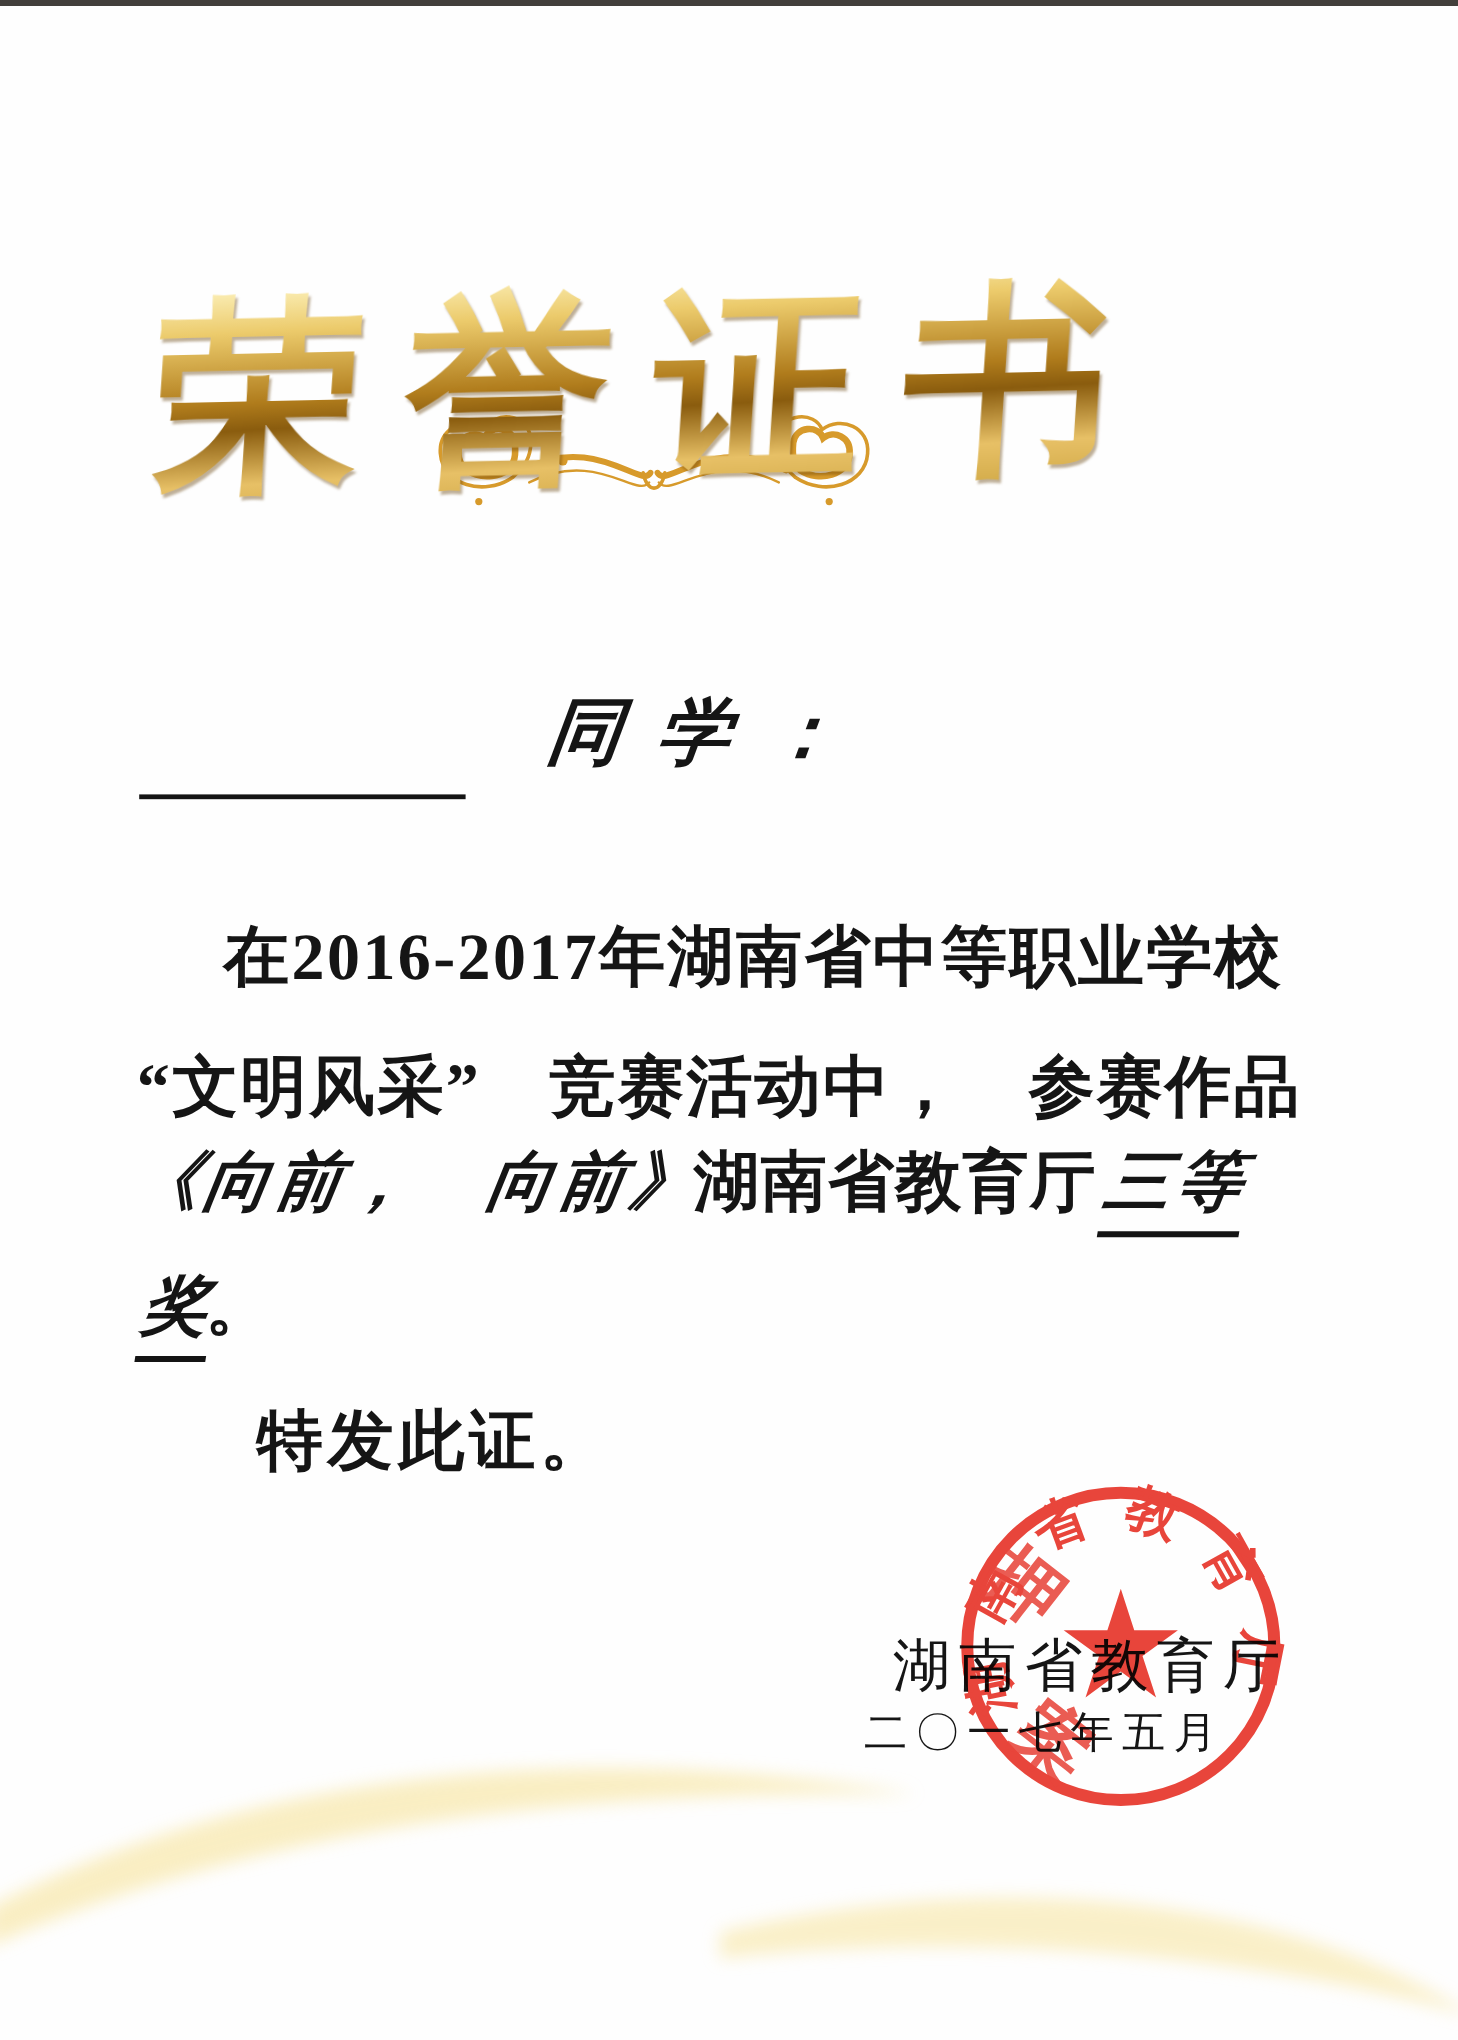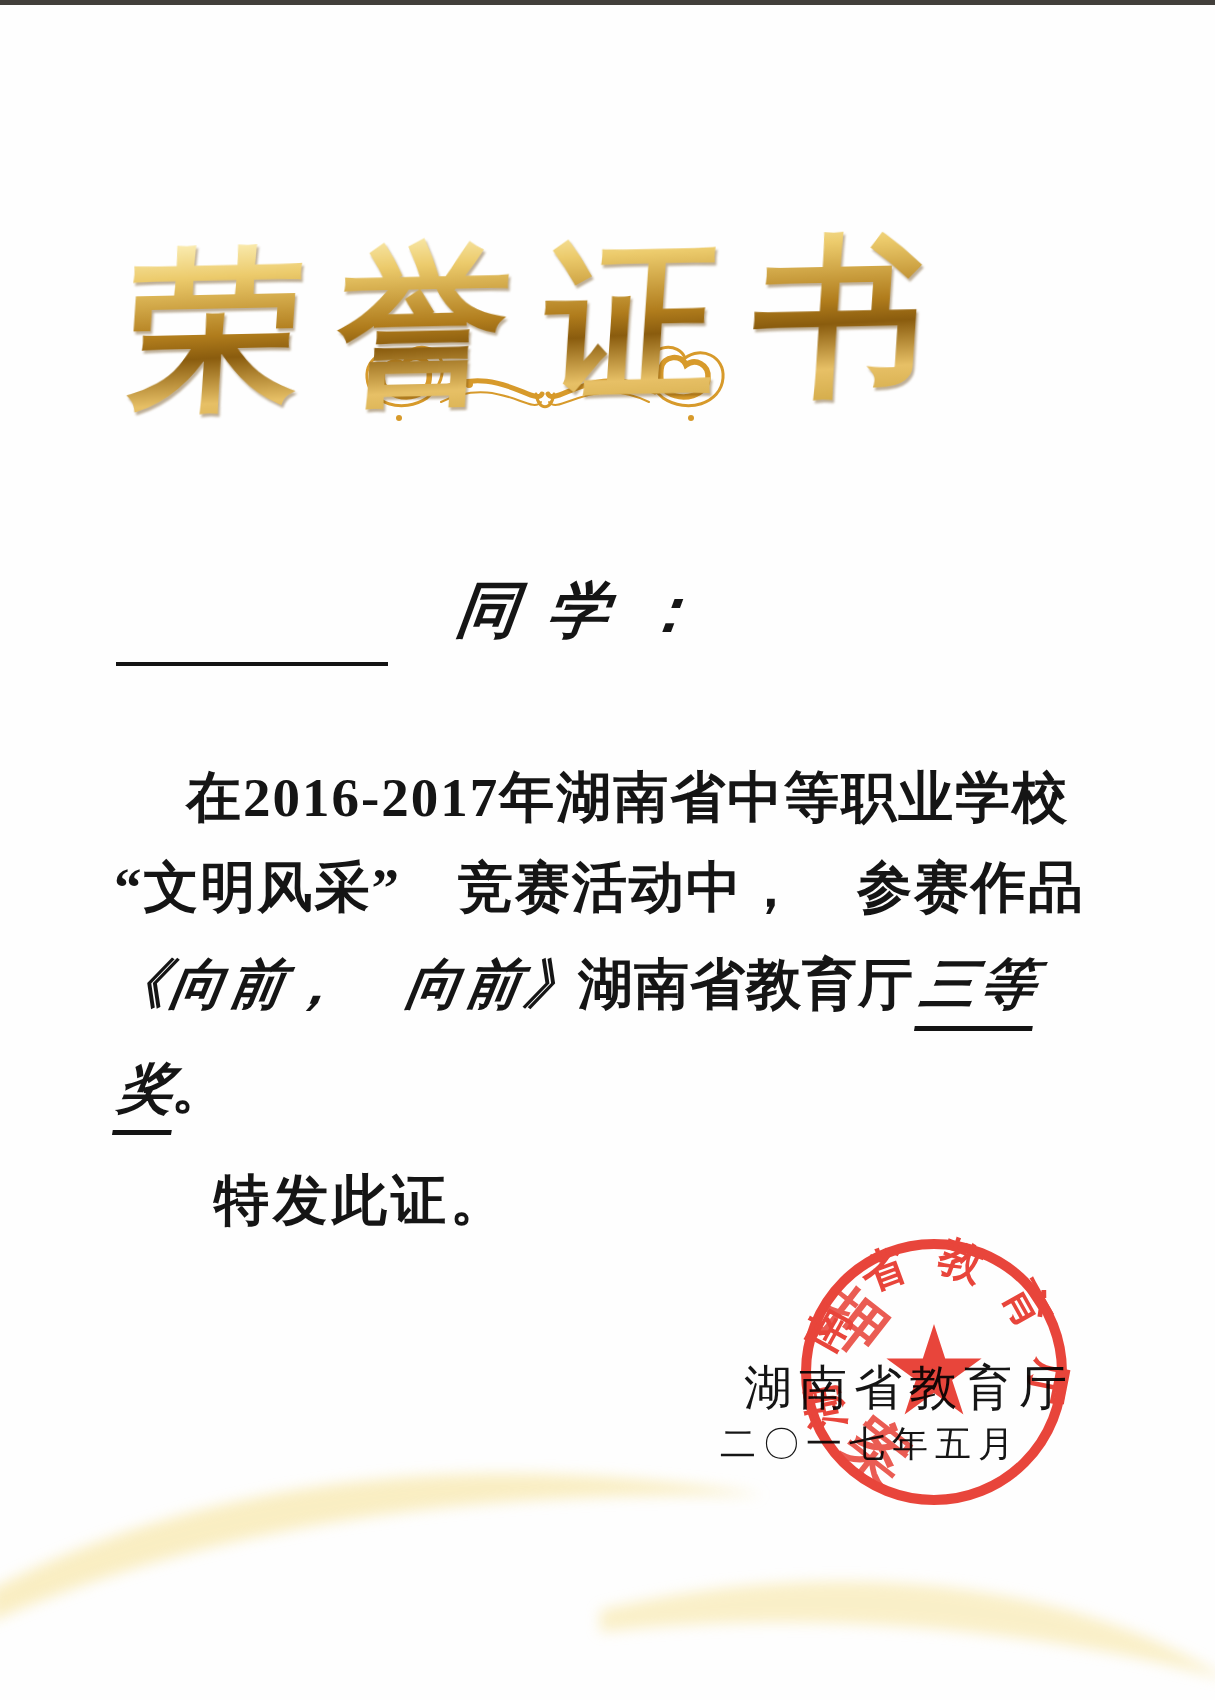--- a/index.html
+++ b/index.html
@@ -27,21 +27,21 @@
   .name{position:absolute;top:578px;left:130px;font-size:63px;font-weight:bold;letter-spacing:8px;}
   .name-underline{position:absolute;top:662px;left:116px;width:272px;height:4px;background:#141414;}
   .salutation{
     position:absolute;top:570px;left:452px;font-size:61px;font-weight:600;
     letter-spacing:30px;font-style:italic;transform:skewX(-7deg);transform-origin:left bottom;
   }
 
   
   .bline{position:absolute;font-size:55px;font-weight:bold;white-space:nowrap;letter-spacing:2px;}
   .b1{top:748px;left:186px;margin-top:13px;}
-  .b2{top:851px;left:114px;}
+  .b2{top:869px;left:114px;}
   .b3{top:948px;left:106px;letter-spacing:1px;}
   .b4{top:1052px;left:112px;}
   .b5{top:1164px;left:214px;letter-spacing:4px;}
   .script{
     display:inline-block;font-style:italic;font-weight:600;
     transform:skewX(-9deg);transform-origin:left bottom;letter-spacing:4px;
   }
   .award-underline{border-bottom:5px solid #141414;padding-bottom:4px;}
 
   

